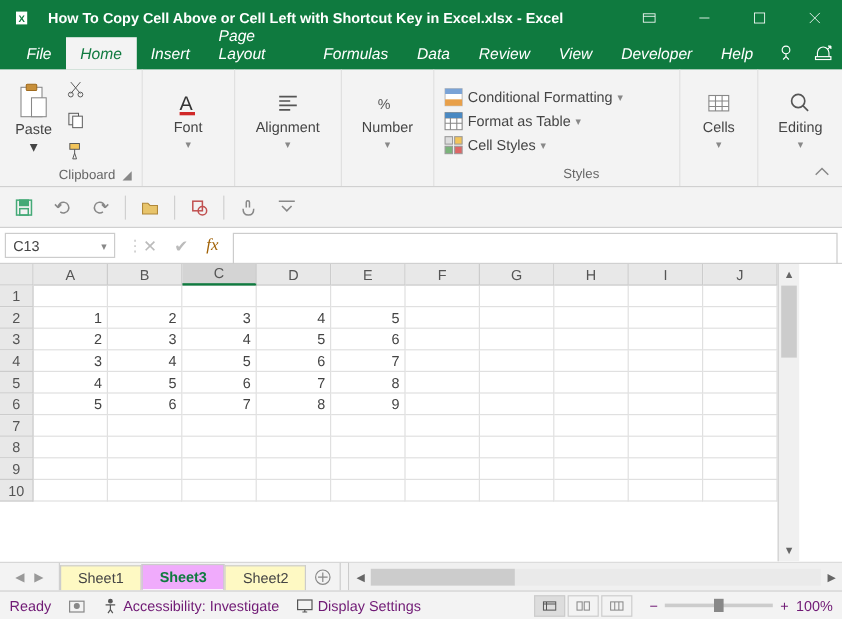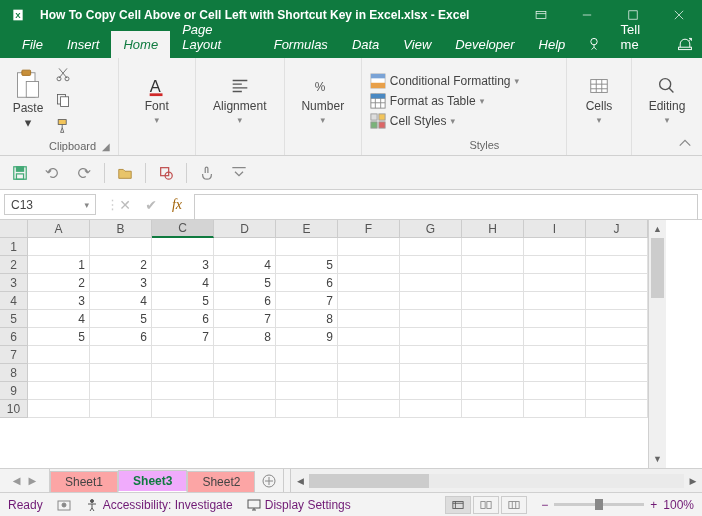--- a/index.html
+++ b/index.html
@@ -74,21 +74,21 @@
   .grid .hdr.sel { background: #d4d4d4; border-bottom: 2px solid #0f7a3f; }
   .vscroll { width: 18px; background: #f0f0f0; border-left: 1px solid #d0d0d0; display: flex; flex-direction: column; }
   .vscroll .arr { height: 18px; display: flex; align-items: center; justify-content: center; cursor: pointer; font-size: 9px; color: #666; }
   .vscroll .track { flex: 1; position: relative; }
   .vscroll .thumb { position: absolute; top: 0; left: 2px; right: 2px; height: 60px; background: #ccc; }
   
   
   .sheetrow { height: 24px; border-top: 1px solid #d0d0d0; background: #f3f3f3; display: flex; align-items: stretch; }
   .sheetrow .nav { width: 50px; display: flex; align-items: center; justify-content: center; gap: 8px; font-size: 10px; color: #999; border-right: 1px solid #d0d0d0; }
   .sheetrow .tabs { display: flex; align-items: flex-end; }
-  .sheetrow .shtab { padding: 3px 14px; border: 1px solid #ccc; border-bottom: none; background: #fca5a5; font-size: 12px; cursor: pointer; margin-top: 2px; }
+  .sheetrow .shtab { padding: 3px 14px; border: 1px solid #ccc; border-bottom: none; background: #fef9c3; font-size: 12px; cursor: pointer; margin-top: 2px; }
   .sheetrow .shtab.active { background: #f0abfc; color: #0f7a3f; font-weight: 600; border-bottom: 1px solid #fff; }
   .sheetrow .newsh { width: 28px; display: flex; align-items: center; justify-content: center; cursor: pointer; }
   .sheetrow .hsplit { width: 8px; border-left: 1px solid #ccc; border-right: 1px solid #ccc; }
   .sheetrow .hscroll { flex: 1; display: flex; align-items: center; background: #f0f0f0; }
   .sheetrow .hscroll .arr { width: 18px; text-align: center; font-size: 9px; color: #666; cursor: pointer; }
   .sheetrow .hscroll .track { flex: 1; height: 14px; background: #eaeaea; position: relative; }
   .sheetrow .hscroll .thumb { position: absolute; left: 0; top: 0; bottom: 0; width: 120px; background: #ccc; }
   
   
   .status { height: 24px; background: #f3f3f3; border-top: 1px solid #d0d0d0; display: flex; align-items: center; font-size: 12px; color: #701a75; padding: 0 8px; gap: 14px; }
@@ -136,35 +136,35 @@
       <div class="btn">
           <svg viewBox="0 0 20 20">
             <path d="M4 4 L16 16 M16 4 L4 16"></path>
           </svg>
         </div>
     </div>
   </div>
 
   <div class="menutabs">
     <div class="tab">File</div>
+    <div class="tab active">Home</div>
     <div class="tab">Insert</div>
-    <div class="tab active">Home</div>
     <div class="tab">Page Layout</div>
     <div class="tab">Formulas</div>
     <div class="tab">Data</div>
+    <div class="tab">Review</div>
     <div class="tab">View</div>
     <div class="tab">Developer</div>
     <div class="tab">Help</div>
     <div class="rbtn">
         <svg viewBox="0 0 20 20">
           <circle cx="10" cy="7" r="4"></circle>
           <path d="M10 11 v3 M7 17 l3 -3 l3 3"></path>
         </svg>
       </div>
-    <div class="tellme">Tell me</div>
     <div class="spacer"></div>
     <div class="rbtn">
         <svg viewBox="0 0 20 20">
           <path d="M4 14 v-4 a6 6 0 0 1 12 0 v4"></path>
           <rect x="2" y="14" width="16" height="3"></rect>
           <path d="M15 6 l3 -3 M18 3 h-3 M18 3 v3"></path>
         </svg>
       </div>
   </div>
 

